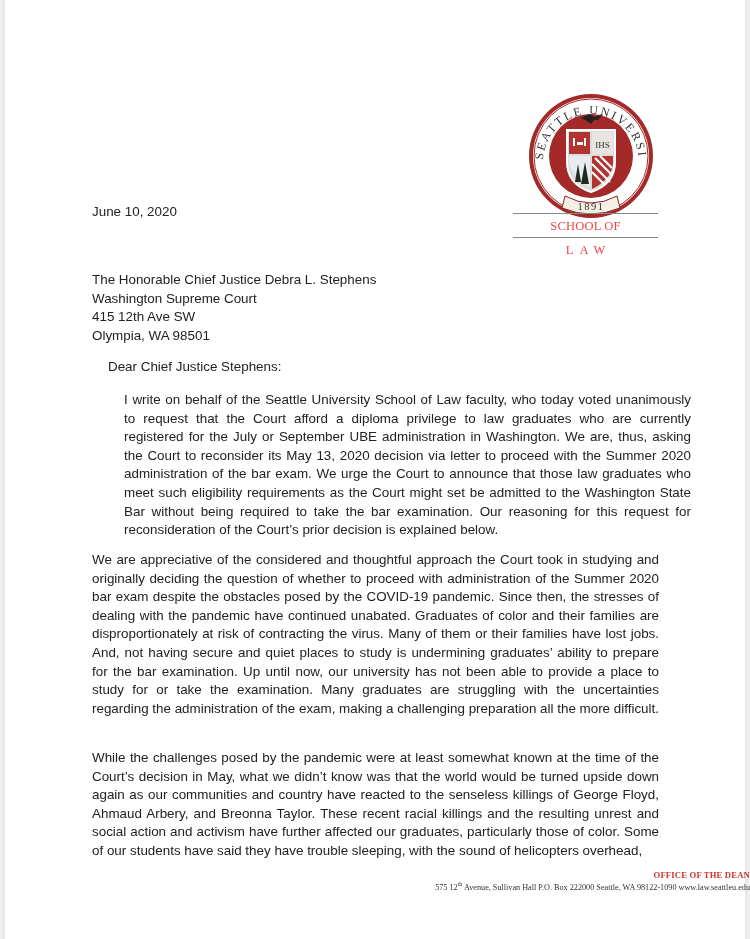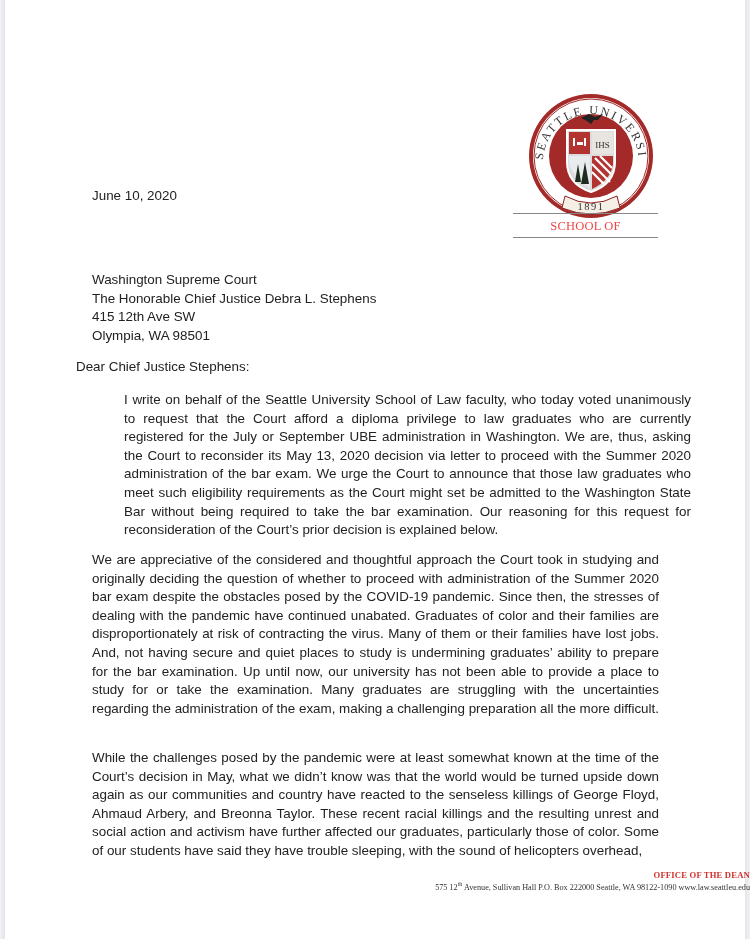--- a/index.html
+++ b/index.html
@@ -8,23 +8,23 @@
     font-family: "Liberation Sans", "DejaVu Sans", sans-serif; color: #222;
   }
   .edge-left { position: absolute; left: 0; top: 0; width: 5px; height: 939px; background: linear-gradient(to right,#f2f2f4,#e4e4ea); }
   .edge-right { position: absolute; right: 0; top: 0; width: 5px; height: 939px; background: linear-gradient(to left,#f2f2f4,#e4e4ea); }
   .seal { position: absolute; left: 525px; top: 92px; width: 132px; height: 132px; }
   .school-block { position: absolute; left: 513px; top: 213px; width: 145px; text-align: center;
     font-family: "Liberation Serif", "DejaVu Serif", serif; color: #ef4444; }
   .school-block .rule { height: 1px; background: #888; margin: 0; }
   .school-line1 { font-size: 12.5px; letter-spacing: 0.2px; padding: 5px 0 3px; }
   .school-line2 { font-size: 12.5px; letter-spacing: 6px; padding: 5px 0 0 6px; }
-  .date { position: absolute; left: 92px; top: 188px; font-size: 13.4px; }
+  .date { position: absolute; left: 92px; top: 204px; font-size: 13.4px; }
   .address { position: absolute; left: 92px; top: 271px; font-size: 13.4px; line-height: 18.5px; }
-  .salutation { position: absolute; left: 76px; top: 359px; font-size: 13.4px; }
+  .salutation { position: absolute; left: 108px; top: 359px; font-size: 13.4px; }
   .para { position: absolute; left: 92px; width: 567px; font-size: 13.4px; line-height: 18.6px; text-align: justify; }
   .p1 { top: 391px; margin-left: 32px; }
   .p2 { top: 551px; }
   .p3 { top: 749px; }
   .footer { position: absolute; left: 0; width: 750px; text-align: right; font-family: "Liberation Serif", "DejaVu Serif", serif; }
   .footer-office { top: 870px; font-size: 8.6px; font-weight: bold; color: #d0302c; letter-spacing: 0.2px; }
   .footer-addr { top: 881px; font-size: 8.2px; color: #333; }
   sup { font-size: 6px; }
 </style>
 </head>
@@ -58,27 +58,28 @@
   <path d="M70 66 l16 16 M67 72 l18 18 M75 64 l12 12 M67 80 l12 12" stroke="#fff" stroke-width="2.2"></path>
 
   <path d="M40 104 Q66 118 92 104 L95 116 Q66 128 37 116 Z" fill="#f6efe6" stroke="#8b2220" stroke-width="1"></path>
   <text x="66" y="118" text-anchor="middle" font-family="Liberation Serif, serif" font-size="10.5" fill="#333" letter-spacing="1.5">1891</text>
 </svg>
 
 <div class="school-block">
   <div class="rule"></div>
   <div class="school-line1">SCHOOL OF</div>
   <div class="rule"></div>
+  <div class="school-line2">LAW</div>
 </div>
 
 <div class="date">June 10, 2020</div>
 
 <div class="address">
+  <div>The Honorable Chief Justice Debra L. Stephens</div>
   <div>Washington Supreme Court</div>
-  <div>The Honorable Chief Justice Debra L. Stephens</div>
   <div>415 12th Ave SW</div>
   <div>Olympia, WA 98501</div>
 </div>
 
 <div class="salutation">Dear Chief Justice Stephens:</div>
 
 <div class="para p1">I write on behalf of the Seattle University School of Law faculty, who today voted unanimously to request that the Court afford a diploma privilege to law graduates who are currently registered for the July or September UBE administration in Washington. We are, thus, asking the Court to reconsider its May 13, 2020 decision via letter to proceed with the Summer 2020 administration of the bar exam. We urge the Court to announce that those law graduates who meet such eligibility requirements as the Court might set be admitted to the Washington State Bar without being required to take the bar examination. Our reasoning for this request for reconsideration of the Court’s prior decision is explained below.</div>
 <div class="para p2">We are appreciative of the considered and thoughtful approach the Court took in studying and originally deciding the question of whether to proceed with administration of the Summer 2020 bar exam despite the obstacles posed by the COVID-19 pandemic. Since then, the stresses of dealing with the pandemic have continued unabated. Graduates of color and their families are disproportionately at risk of contracting the virus. Many of them or their families have lost jobs. And, not having secure and quiet places to study is undermining graduates’ ability to prepare for the bar examination. Up until now, our university has not been able to provide a place to study for or take the examination. Many graduates are struggling with the uncertainties regarding the administration of the exam, making a challenging preparation all the more difficult.</div>
 <div class="para p3">While the challenges posed by the pandemic were at least somewhat known at the time of the Court’s decision in May, what we didn’t know was that the world would be turned upside down again as our communities and country have reacted to the senseless killings of George Floyd, Ahmaud Arbery, and Breonna Taylor. These recent racial killings and the resulting unrest and social action and activism have further affected our graduates, particularly those of color. Some of our students have said they have trouble sleeping, with the sound of helicopters overhead,</div>
 

